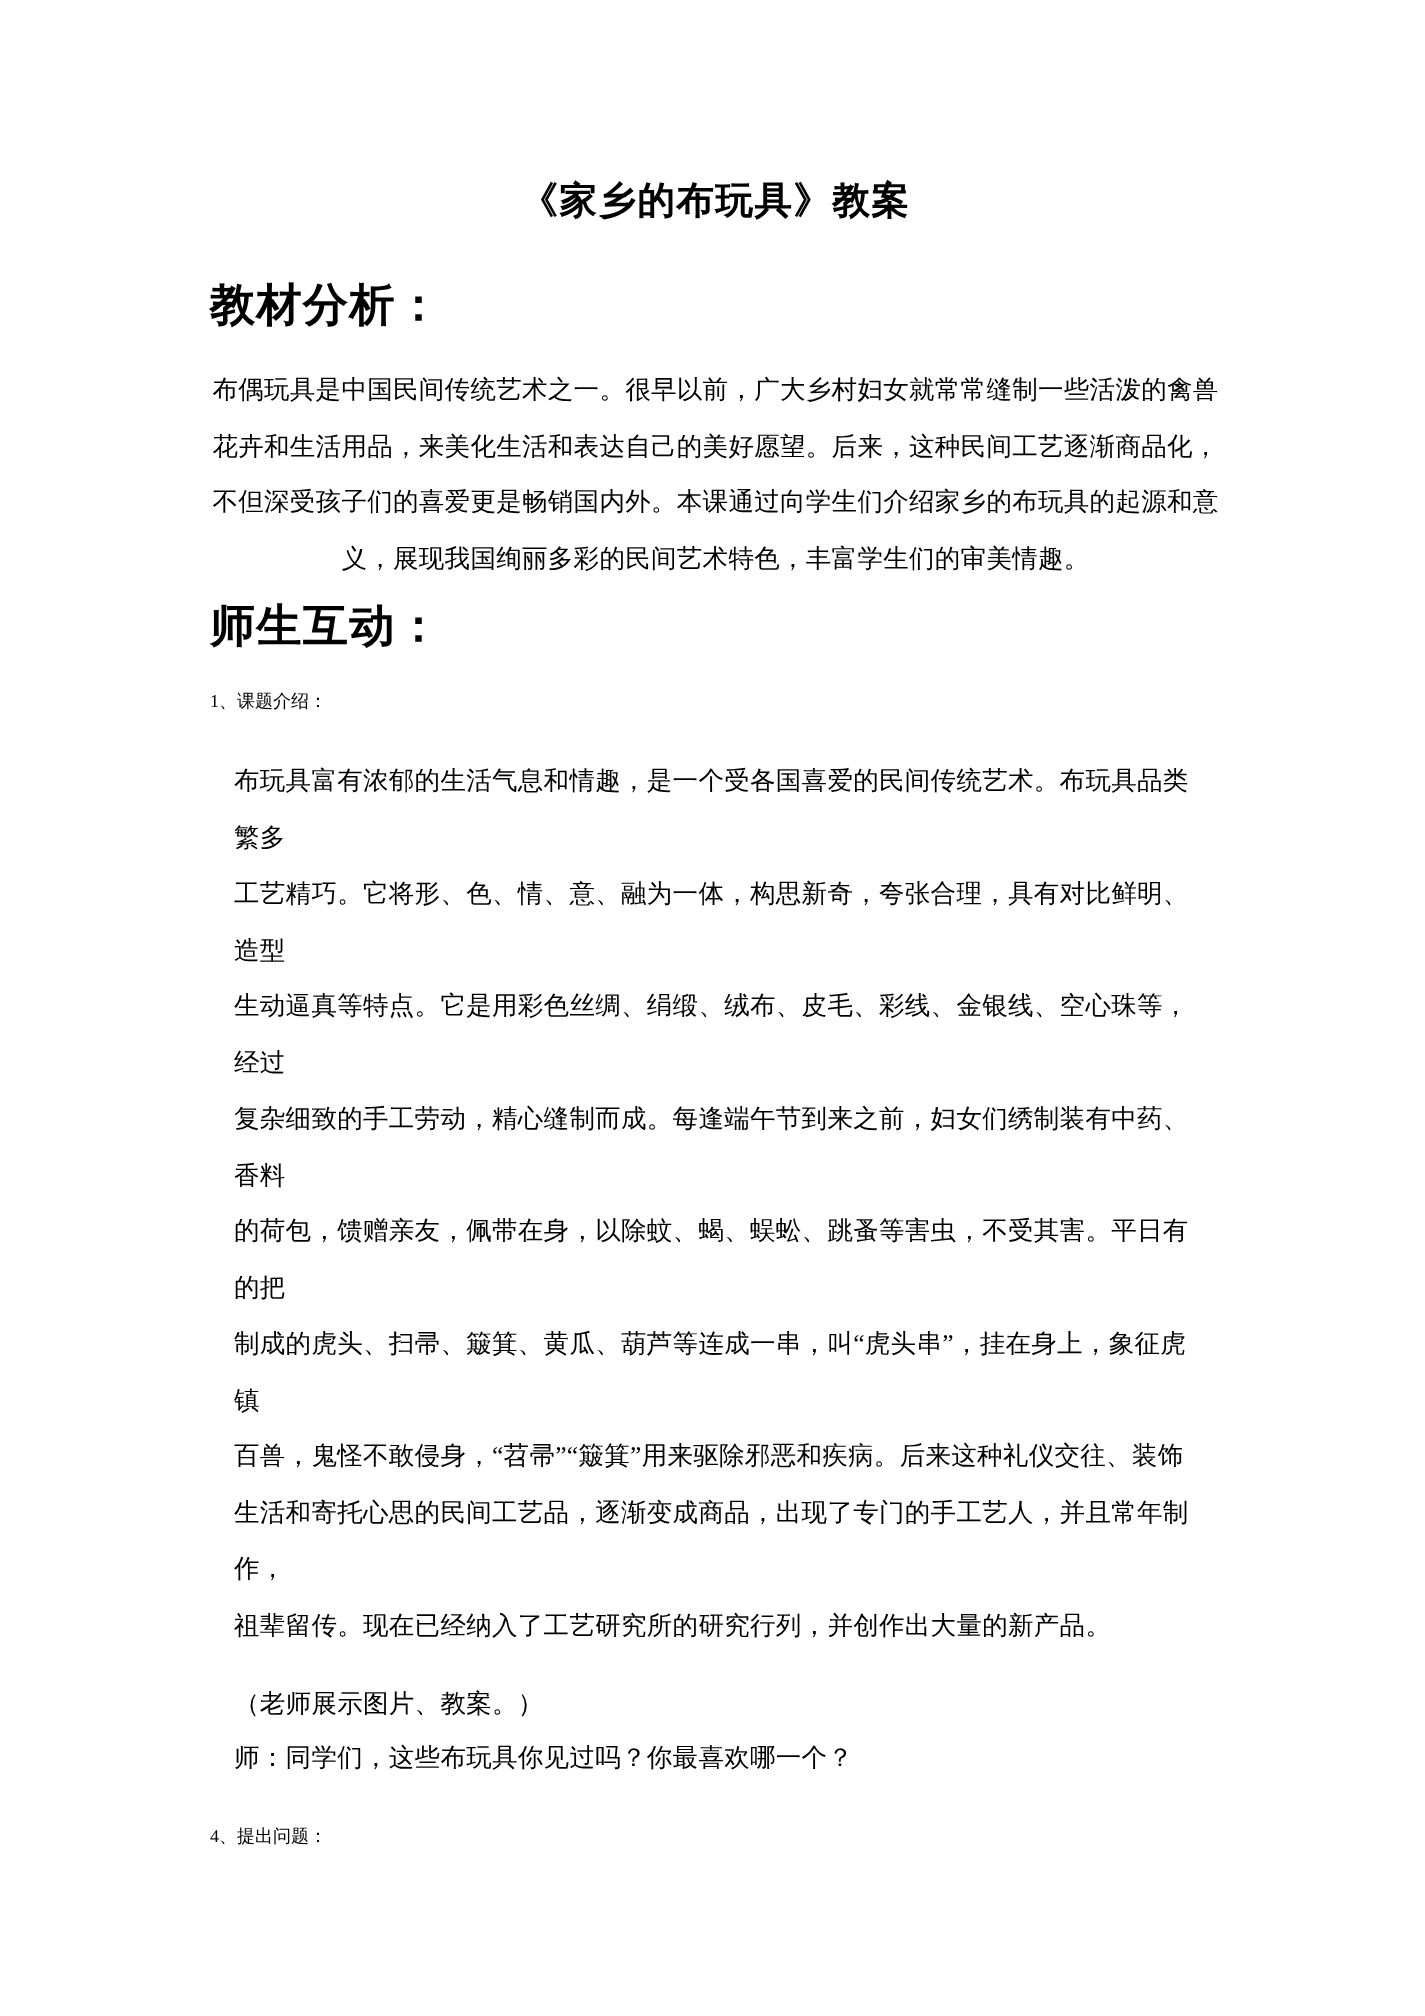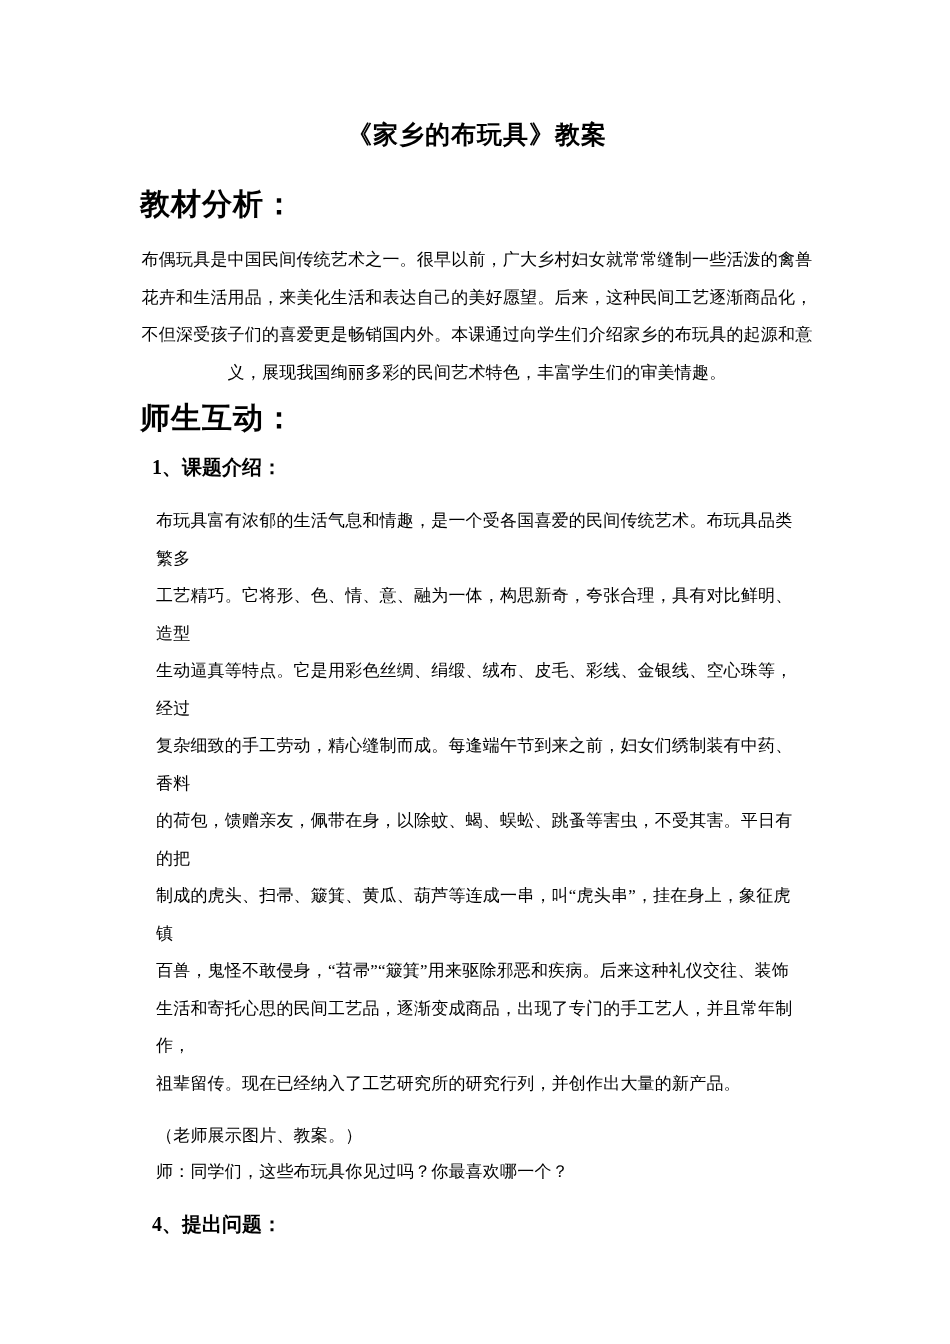--- a/index.html
+++ b/index.html
@@ -41,24 +41,24 @@
     line-height: 37.5px;
     margin: 0;
     white-space: pre-line;
     text-align: center;
     letter-spacing: 0.2px;
   }
   .body-para.analysis {
     margin-top: 20px;
   }
   .step-title {
-    font-size: 20px;
+    font-size: 12px;
     line-height: 37px;
-    font-weight: bold;
-    margin: 12px;
+    font-weight: normal;
+    margin: 0;
   }
   .step-1 .step-title {
     margin-top: 14px;
   }
   .step-lines {
     font-size: 17px;
     line-height: 36px;
     margin: 16px;
     white-space: pre-line;
     letter-spacing: 0.2px;

